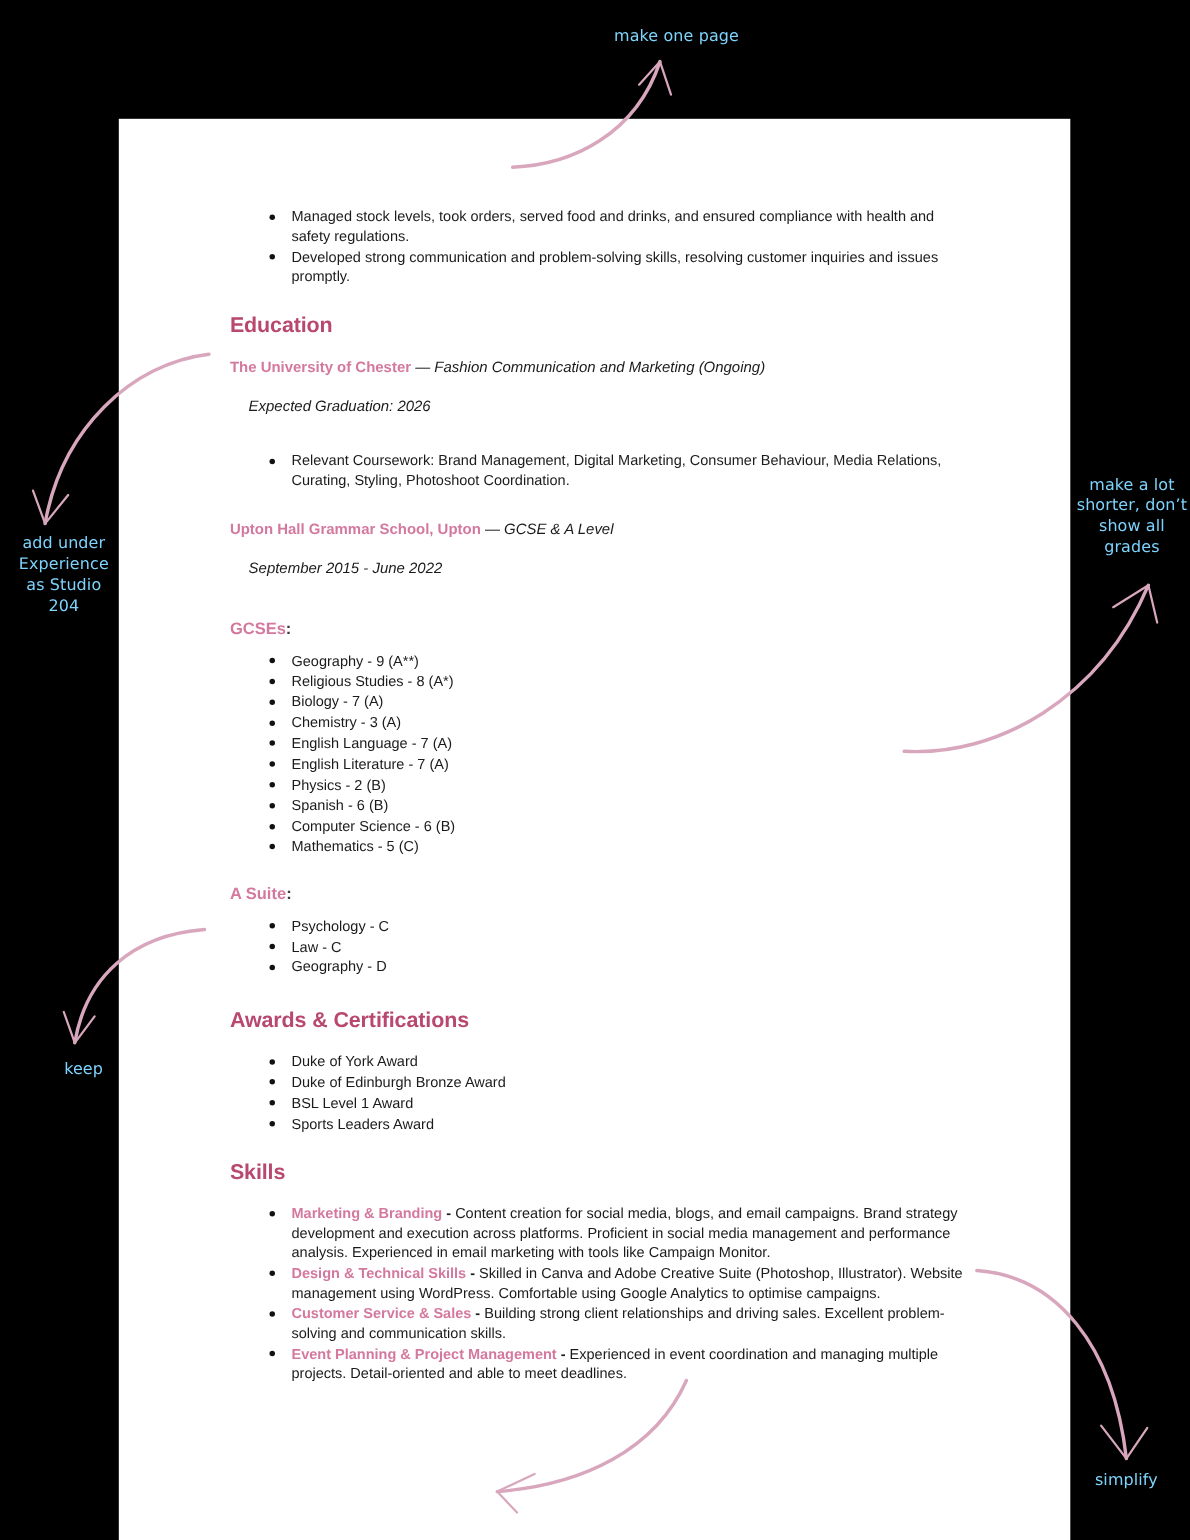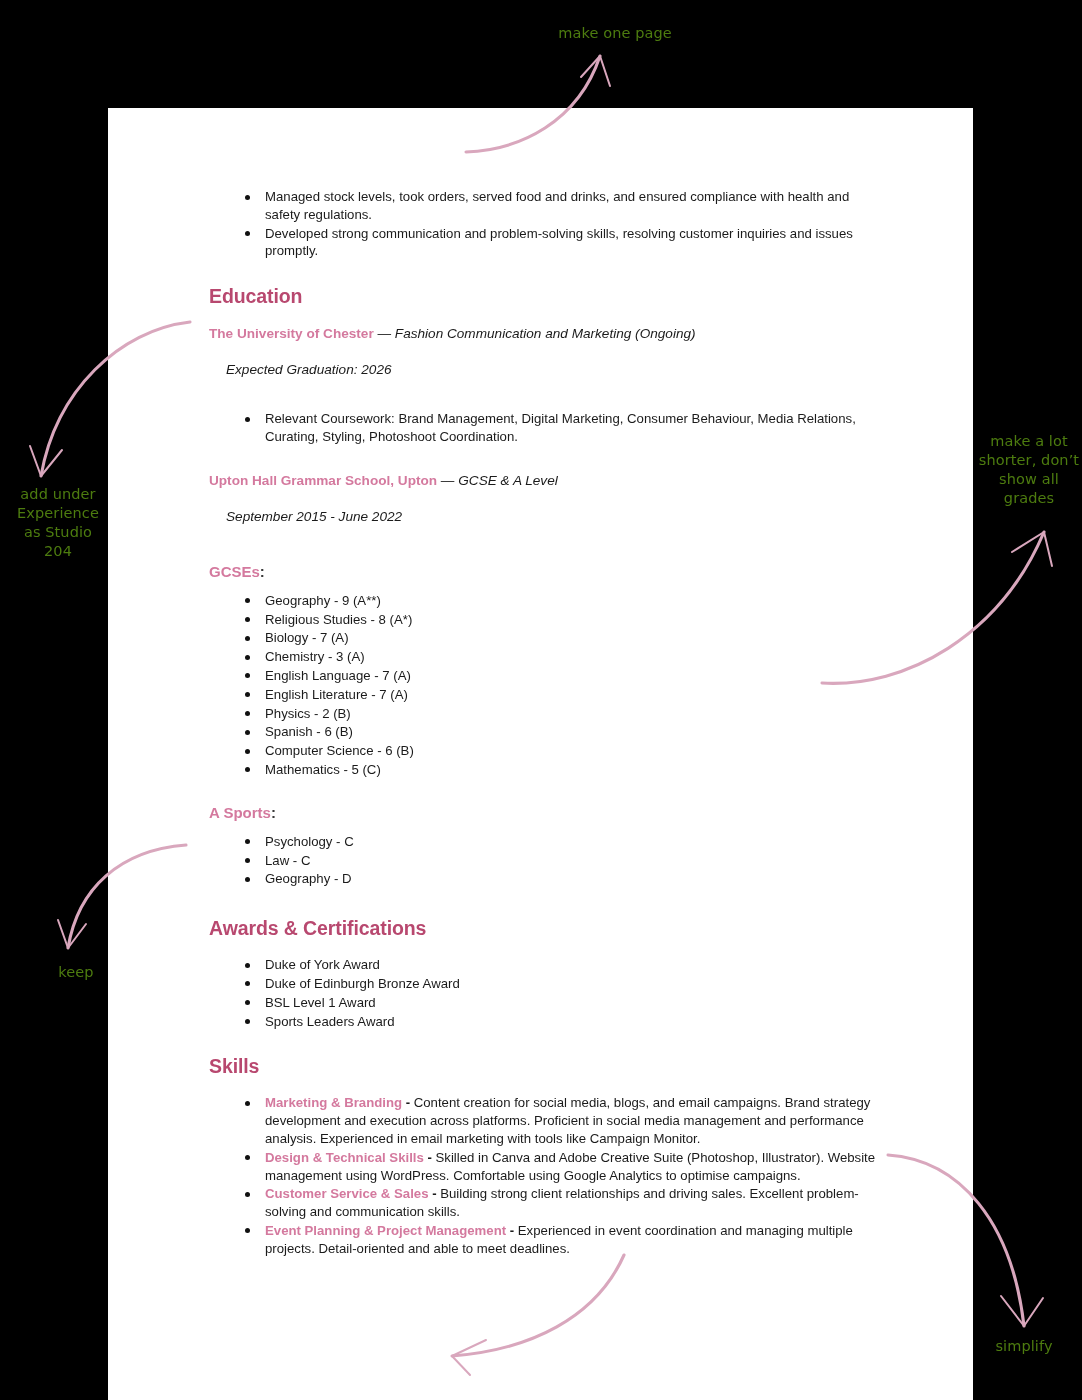--- a/index.html
+++ b/index.html
@@ -18,21 +18,21 @@
   
   #annotation-layer {
     position: absolute;
     left: 0; top: 0;
     width: 1082px; height: 1400px;
     z-index: 5;
     pointer-events: none;
   }
   .annotation-note {
     position: absolute;
-    color: #4d7c0f;
+    color: #7dd3fc;
     font-family: "DejaVu Sans", sans-serif;
     font-size: 14.5px;
     line-height: 19px;
     text-align: center;
     white-space: pre-line;
     letter-spacing: 0.1px;
   }
 
   
   #resume-page {
@@ -167,21 +167,21 @@
       <li>English Language - 7 (A)</li>
       <li>English Literature - 7 (A)</li>
       <li>Physics - 2 (B)</li>
       <li>Spanish - 6 (B)</li>
       <li>Computer Science - 6 (B)</li>
       <li>Mathematics - 5 (C)</li>
     </ul>
 
     <div class="gap-24"></div>
 
-    <p class="sub-label"><span>A Sports</span><span class="colon">:</span></p>
+    <p class="sub-label"><span>A Suite</span><span class="colon">:</span></p>
 
     <div class="gap-12"></div>
 
     <ul class="bullets indent">
       <li>Psychology - C</li>
       <li>Law - C</li>
       <li>Geography - D</li>
     </ul>
 
     <div class="gap-28"></div>

